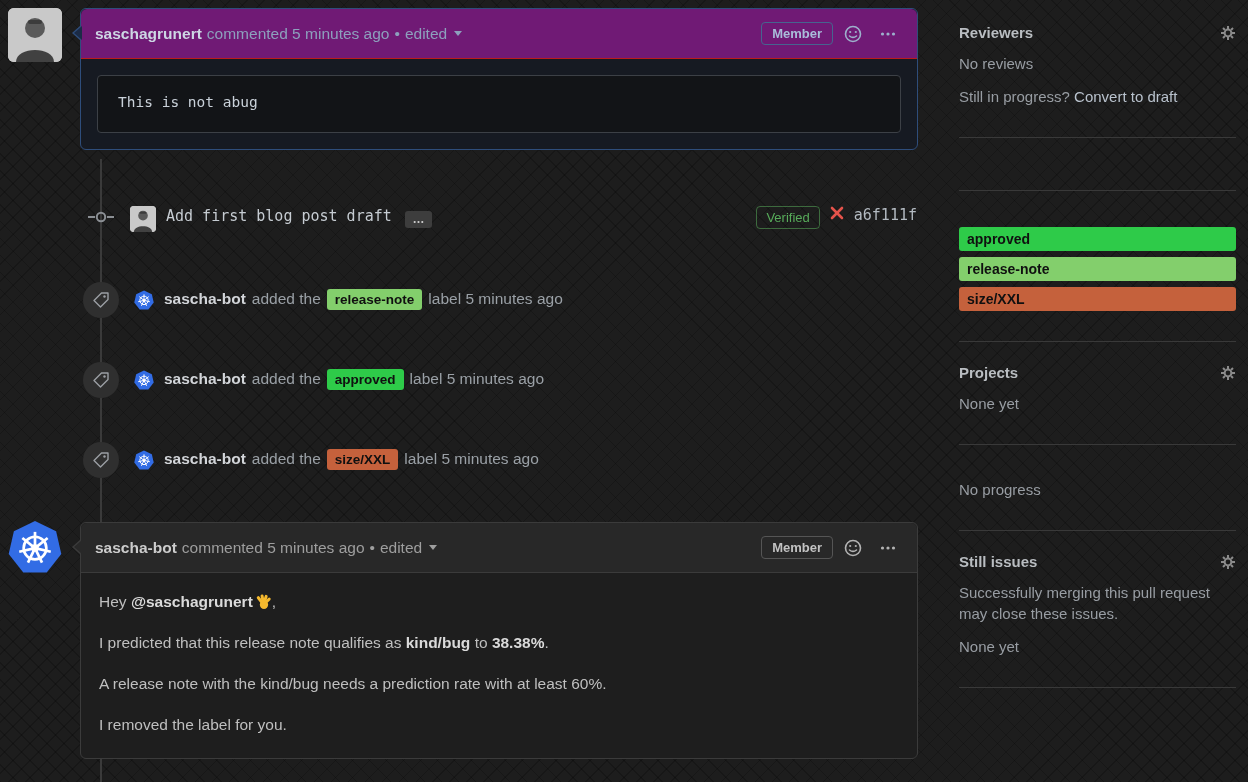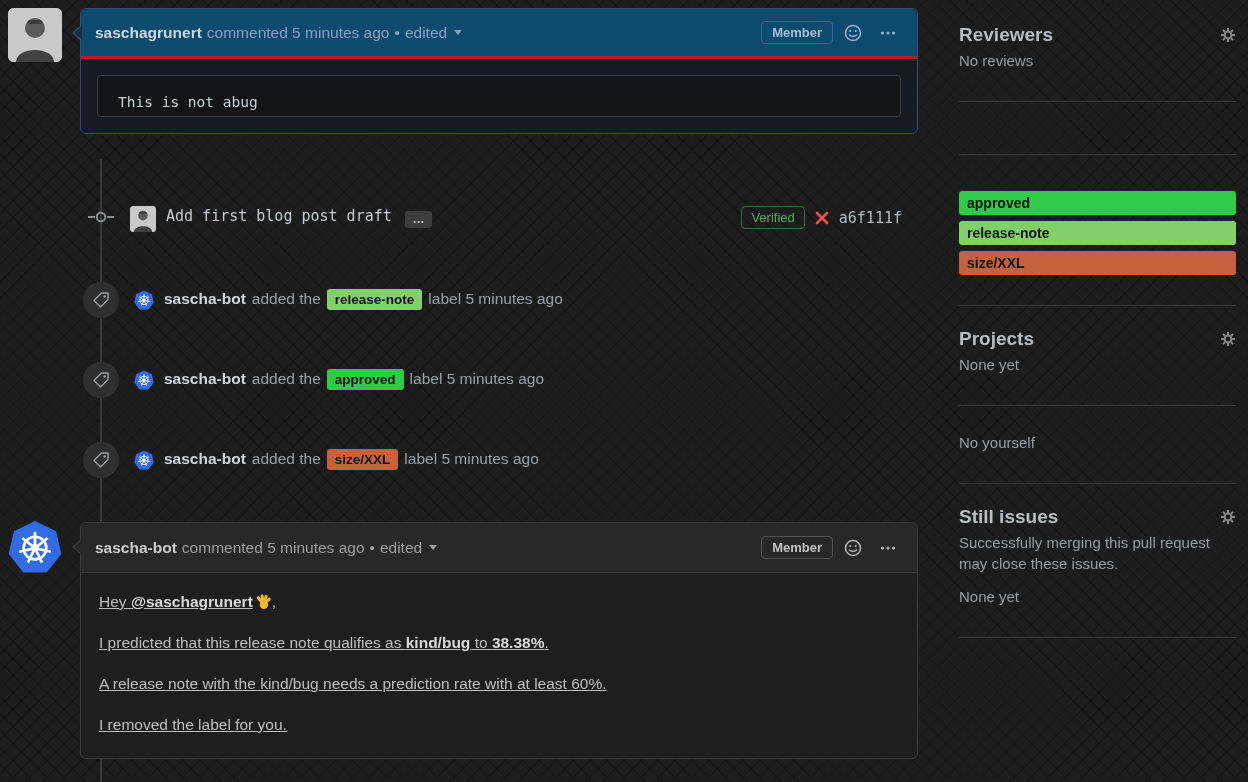--- a/index.html
+++ b/index.html
@@ -26,21 +26,21 @@
 
   
   .main { position:absolute; left:80px; top:8px; width:838px; z-index:1; }
 
   .comment { position:absolute; left:0; width:838px; border-radius:6px; }
   .c1 { top:0; border:1px solid #2e4d7b; background:#161a22; }
   .c2 { top:514px; border:1px solid #3b3b3b; background:#1e1e1e; }
 
   .cheader { position:relative; display:flex; align-items:center; height:50px; padding:0 14px; gap:5px;
              border-radius:6px 6px 0 0; font-size:15.5px; }
-  .c1 .cheader { background:#0c4a6e; border-bottom:3px solid #b91c1c; color:#8da0bd; }
+  .c1 .cheader { background:#701a75; border-bottom:1px solid #b91c1c; color:#8da0bd; }
   .c2 .cheader { background:#282828; border-bottom:1px solid #3b3b3b; color:#9e9e9e; }
   .cheader .author { font-weight:bold; }
   .c1 .author { color:#cdd6e4; }
   .c2 .author { color:#cccccc; }
   .caret-down { width:0; height:0; border-left:4px solid transparent; border-right:4px solid transparent;
                 border-top:5px solid currentColor; display:inline-block; margin-left:2px; }
   .hspacer { flex:1; }
   .member-badge { font-size:13px; font-weight:bold; padding:3px 10px; border-radius:4px; }
   .c1 .member-badge { border:1px solid #46648f; color:#a9bdda; }
   .c2 .member-badge { border:1px solid #555555; color:#c2c2c2; }
@@ -51,37 +51,37 @@
   .cheader::before { content:""; position:absolute; left:-9px; top:16px; border-top:8px solid transparent;
                      border-bottom:8px solid transparent; }
   .cheader::after  { content:""; position:absolute; left:-7px; top:17px; border-top:7px solid transparent;
                      border-bottom:7px solid transparent; }
   .c1 .cheader::before { border-right:9px solid #2e4d7b; }
   .c1 .cheader::after  { border-right:8px solid #1b2b46; }
   .c2 .cheader::before { border-right:9px solid #3b3b3b; }
   .c2 .cheader::after  { border-right:8px solid #282828; }
 
   .c1 .cbody { padding:16px; }
-  .codeblock { background:#121417; border:1px solid #3c4046; border-radius:4px; height:42px;
+  .codeblock { background:#121417; border:1px solid #3c4046; border-radius:4px; height:58px;
                padding:18px 20px; font-family:"DejaVu Sans Mono", monospace; font-size:14.5px; color:#c9d1d9; }
 
-  .c2 .cbody { padding:20px 18px 16px 18px; font-size:15.5px; color:#bfbfbf;text-decoration:underline; }
+  .c2 .cbody { padding:20px 18px 16px 18px; font-size:15.5px; color:#bfbfbf; }
   .c2 .cbody p { margin-bottom:23px; }
   .c2 .cbody p:last-child { margin-bottom:8px; }
   .c2 .cbody b { color:#dadada; }
   .wave { display:inline-block; vertical-align:-3px; margin-left:2px; }
 
   
   .row-commit { position:absolute; top:198px; left:0; width:838px; height:28px; display:flex; align-items:center; }
   .commit-icon { position:absolute; left:8px; top:3px; }
   .commit-av { position:absolute; left:50px; top:0; width:26px; height:26px; border-radius:4px; overflow:hidden; background:#cfcfcf; }
   .commit-msg { position:absolute; left:86px; top:1px; font-family:"DejaVu Sans Mono", monospace; font-size:15px; color:#c6ccd2; }
   .commit-expander { position:absolute; left:325px; top:5px; width:27px; height:17px; background:#3d3d3d; border:none;
                      border-radius:3px; color:#c8c8c8; font-size:12px; line-height:11px; font-weight:bold; cursor:pointer; }
-  .commit-right { position:absolute; right:16px; top:0; display:flex; align-items:center; gap:10px; }
+  .commit-right { position:absolute; right:1px; top:0; display:flex; align-items:flex-start; gap:10px; }
   .verified-badge { font-size:13px; color:#57ab5a; border:1px solid rgba(87,171,90,.55); border-radius:4px;
                     padding:3px 9px; background:transparent; cursor:pointer; }
   .commit-hash { font-family:"DejaVu Sans Mono", monospace; font-size:15px; color:#b3bac1; }
 
   
   .event { position:absolute; left:0; width:838px; height:36px; display:flex; align-items:center; }
   .ev1 { top:274px; } .ev2 { top:354px; } .ev3 { top:434px; }
   .tag-circle { position:absolute; left:3px; top:0; width:36px; height:36px; border-radius:50%;
                 background:#2f2f2f; display:flex; align-items:center; justify-content:center; }
   .k8s-mini { position:absolute; left:54px; top:8px; width:20px; height:20px; }
@@ -89,23 +89,23 @@
                 display:flex; align-items:baseline; gap:6px; white-space:nowrap; }
   .event-text b { color:#d2d5d9; }
   .chip { font-size:13.5px; font-weight:bold; color:#101010; padding:3px 8px; border-radius:3px; cursor:pointer; }
 
   
   .sidebar { position:absolute; left:959px; top:24px; width:277px; z-index:1; }
   .side-section { padding:22px 0 30px 0; border-bottom:1px solid #393939; }
   .side-section:first-child { padding-top:0; }
   .side-section.last { border-bottom:none; padding-bottom:0; }
   .side-head { display:flex; align-items:center; justify-content:space-between; }
-  .side-title { font-size:19px; font-weight:bold; color:#b9bdc1; }
+  .side-title { font-size:15px; font-weight:bold; color:#b9bdc1; }
   .gearbtn { background:none; border:none; cursor:pointer; color:#8b8b8b; padding:0; }
-  .side-text { font-size:15px; color:#989da3; margin-top:4px; line-height:21px; }
+  .side-text { font-size:15px; color:#989da3; margin-top:12px; line-height:21px; }
   .side-link { color:#b9c2cd; cursor:pointer; }
   .side-label { height:24px; border-radius:3px; margin-top:6px; display:flex; align-items:center;
                 padding:0 8px; font-size:14px; font-weight:bold; color:#101010; cursor:pointer; }
   .side-label.first { margin-top:14px; }
 </style>
 </head>
 <body>
 
 <svg width="0" height="0" style="position:absolute">
   <symbol id="sym-k8s" viewBox="0 0 100 100">
@@ -334,20 +334,23 @@
   <div class="side-section">
     <div class="side-head">
       <span class="side-title">Reviewers</span>
       <button class="gearbtn">
           <svg width="16" height="16">
             <use href="#sym-gear"></use>
           </svg>
         </button>
     </div>
     <div class="side-text">No reviews</div>
+    <div class="side-text" style="margin-top:12px">
+      <span>Still in progress? </span><a class="side-link">Convert to draft</a>
+    </div>
   </div>
 
   <div class="side-section">
   </div>
 
   <div class="side-section">
     <a class="side-label first" style="background-color: rgb(46, 203, 73);">approved</a>
     <a class="side-label" style="background-color: rgb(131, 207, 108);">release-note</a>
     <a class="side-label" style="background-color: rgb(197, 97, 60);">size/XXL</a>
   </div>
@@ -358,21 +361,21 @@
       <button class="gearbtn">
           <svg width="16" height="16">
             <use href="#sym-gear"></use>
           </svg>
         </button>
     </div>
     <div class="side-text">None yet</div>
   </div>
 
   <div class="side-section">
-    <div class="side-text">No yourself</div>
+    <div class="side-text">No progress</div>
   </div>
 
   <div class="side-section">
     <div class="side-head">
       <span class="side-title">Still issues</span>
       <button class="gearbtn">
           <svg width="16" height="16">
             <use href="#sym-gear"></use>
           </svg>
         </button>

